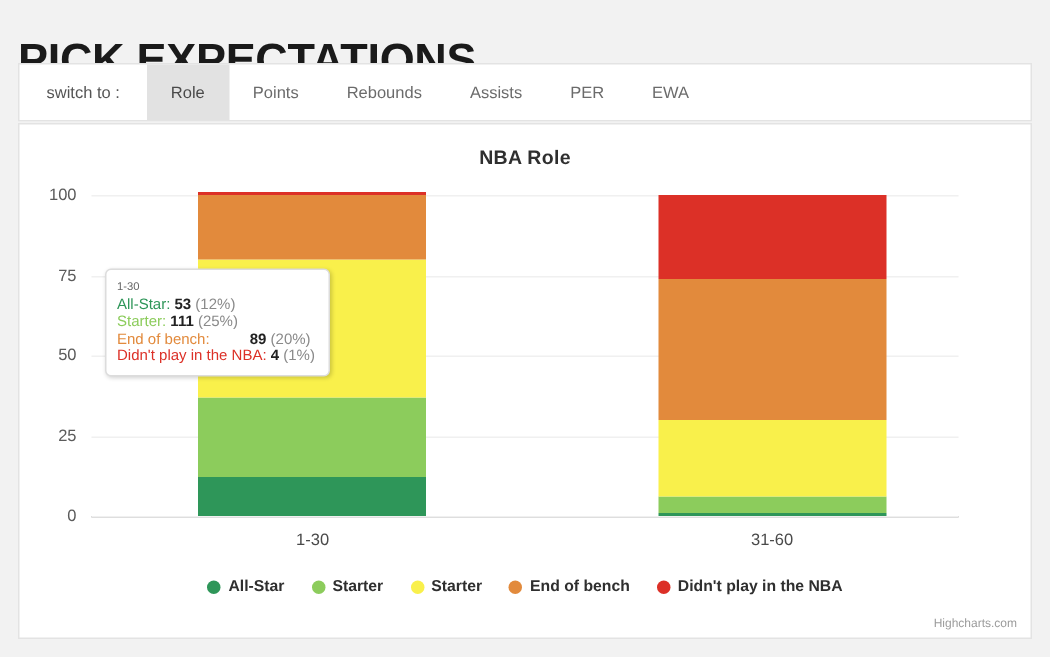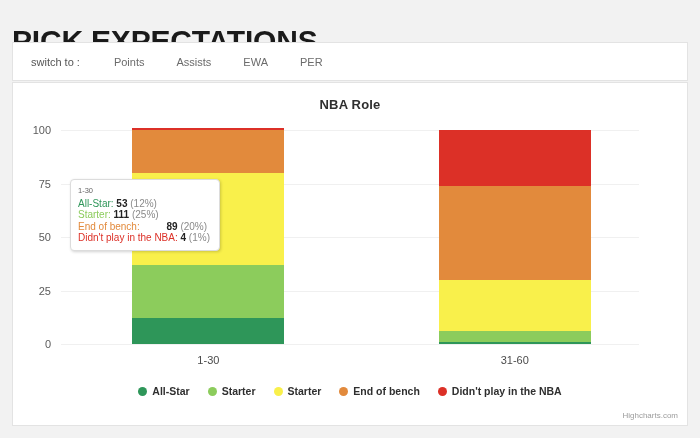--- a/index.html
+++ b/index.html
@@ -155,24 +155,26 @@
 </style>
 </head>
 <body>
 
 <div id="root">
 
   <h1 class="page-title">PICK EXPECTATIONS</h1>
 
   <div class="tabbar">
     <div class="tab switch-label">switch to :</div>
+    <div class="tab active">Role</div>
     <div class="tab">Points</div>
+    <div class="tab">Rebounds</div>
     <div class="tab">Assists</div>
+    <div class="tab">PER</div>
     <div class="tab">EWA</div>
-    <div class="tab">PER</div>
   </div>
 
   <div class="panel">
 
     <div class="chart-title">NBA Role</div>
 
     <div class="plot" id="plot">
       <div class="axis-line-x"></div>
     <div class="gridline" style="top: 214px;"></div>
         <div class="ytick" style="top: 214px;">0</div>

